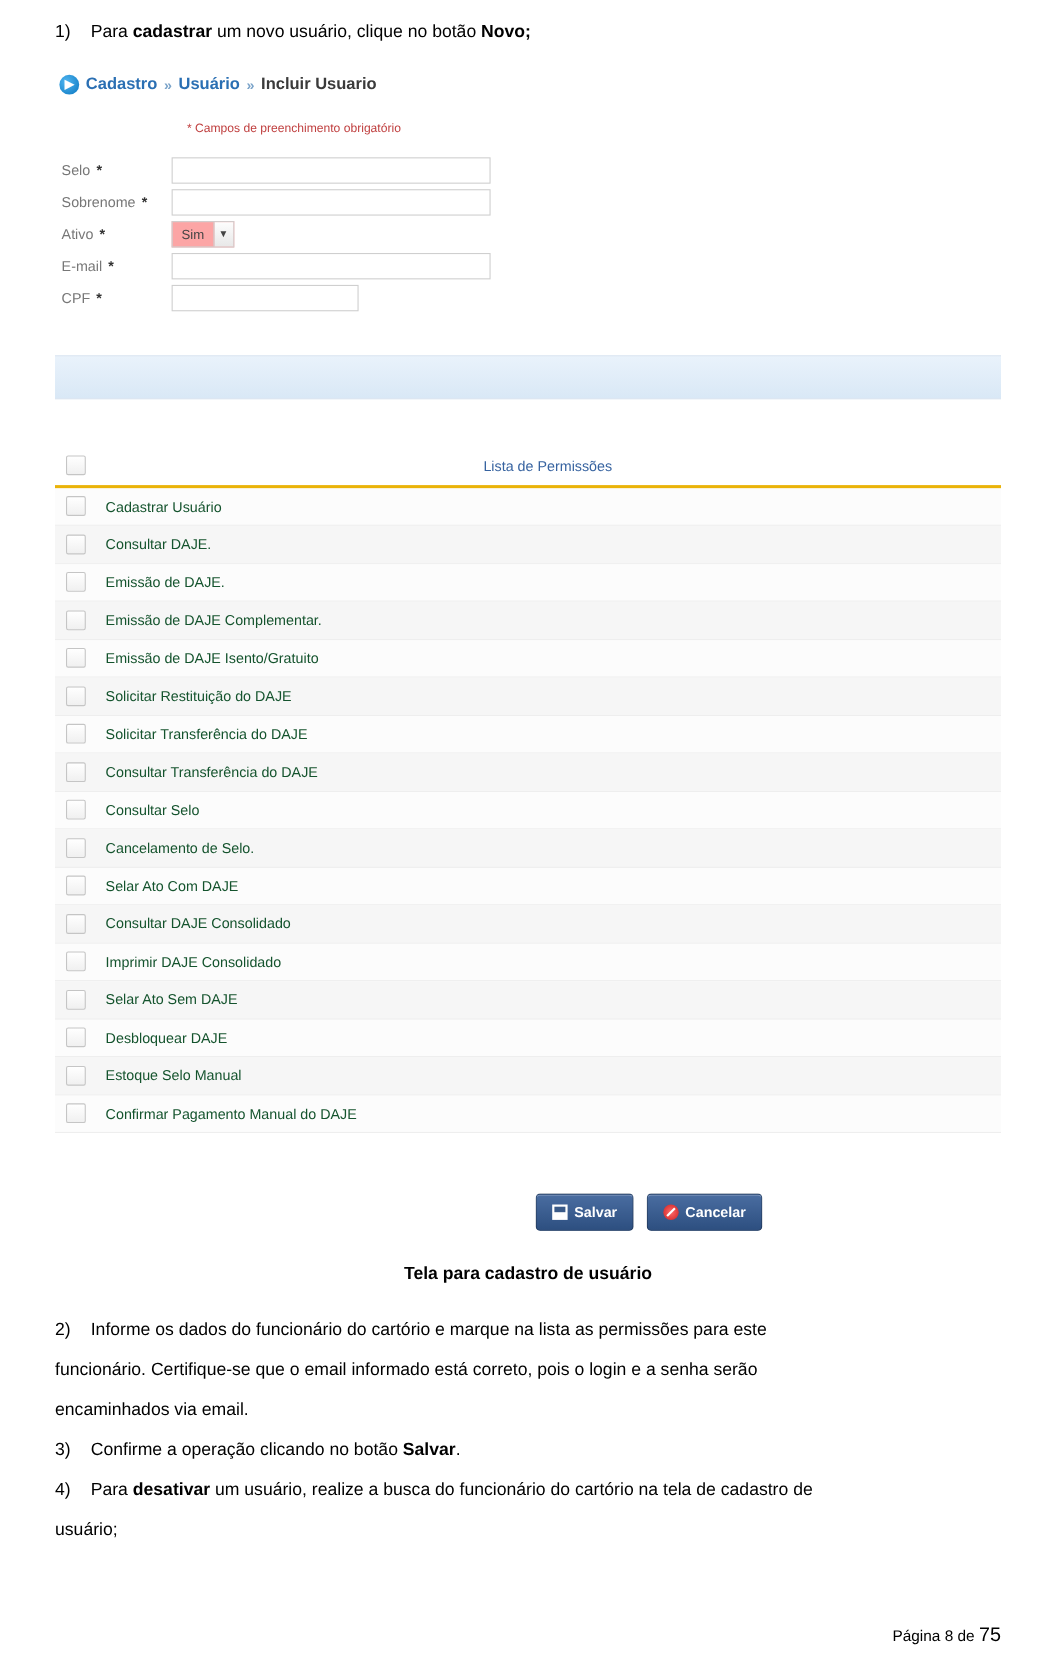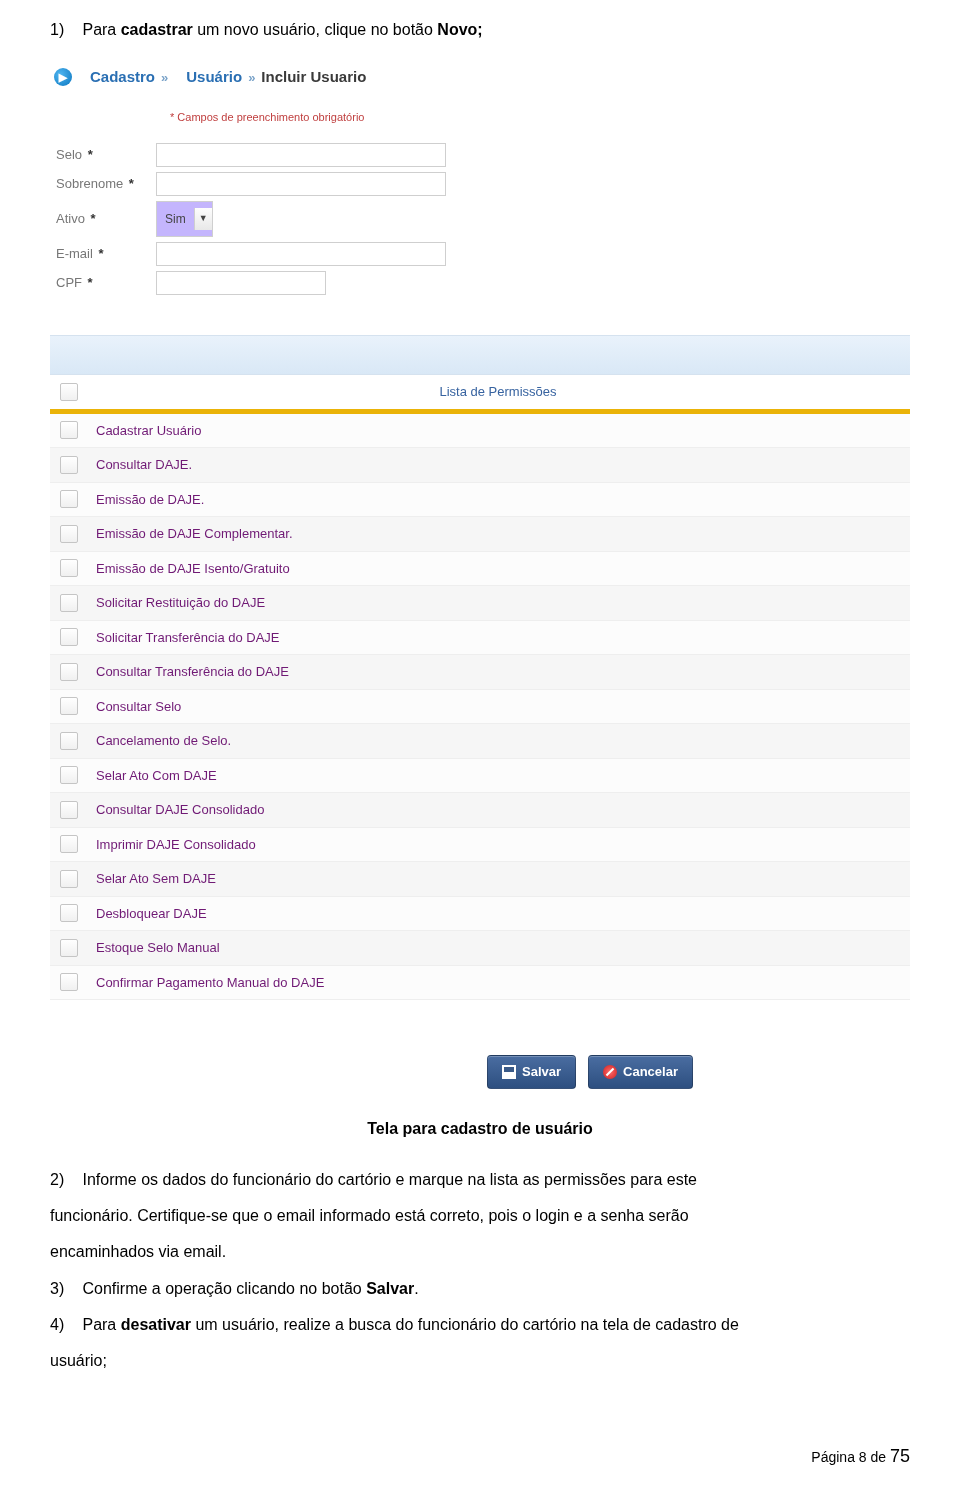--- a/index.html
+++ b/index.html
@@ -34,21 +34,21 @@
     gap: 6px;
     padding: 6px 4px 10px 4px;
   }
   .bc-icon {
     width: 18px; height: 18px;
     border-radius: 50%;
     background: radial-gradient(circle at 35% 35%, #4fb5f0, #0a76c0);
     display: inline-flex; align-items:center; justify-content:center;
     color:#fff; font-size: 11px; font-weight:bold;
   }
-  .bc-part { color:#2a6fb3; font-weight:bold; font-size:15px;margin-left:12px; }
+  .bc-part { color:#2a6fb3; font-weight:bold; font-size:15px; }
   .bc-sep { color:#7aa3c9; font-weight:bold; }
   .bc-current { color:#3a3a3a; font-weight:bold; font-size:15px; }
 
   .required-note {
     color:#c04040;
     font-size: 11px;
     margin: 10px 0 18px 120px;
   }
 
   .form-block {
@@ -72,21 +72,21 @@
     border: 1px solid #cfcfcf;
     background:#fff;
     padding: 2px 6px;
     font-size: 13px;
     color:#333;
   }
   .w-lg { width: 290px; }
   .w-sm { width: 170px; }
   .select-wrap {
     display:inline-flex; align-items:center;
-    border:1px solid #cfcfcf; height:36px; background:#c4b5fd;
+    border:1px solid #cfcfcf; height:24px; background:#fca5a5;
   }
   .select-val { padding:0 8px; font-size:12px; color:#444; }
   .select-btn {
     width:18px; height:22px;
     border-left:1px solid #cfcfcf;
     background: linear-gradient(#fdfdfd,#e8e8e8);
     display:flex; align-items:center; justify-content:center;
     font-size:9px; color:#444;
   }
 
@@ -96,24 +96,25 @@
     border-top: 1px solid #d5e2ef;
     border-bottom: 1px solid #d5e2ef;
     margin: 0 0 0 0;
   }
 
   .perm-table {
     width: 100%;
   }
   .perm-header {
     display:flex;
-    align-items:center;
-    border-bottom: 5px solid #eab308;
+    align-items:flex-start;
+    border-bottom: 3px solid #eab308;
     background:#fff;
     padding: 7px 10px;
+    margin-top: 44px;
   }
   .perm-header .cb { margin-right: 18px; }
   .perm-header-title {
     flex:1;
     text-align:center;
     color:#3763a0;
     font-weight: normal;
     font-size: 13px;
   }
   .perm-row {
@@ -124,21 +125,21 @@
   }
   .perm-row:nth-child(odd) { background:#fcfcfc; }
   .perm-row:nth-child(even) { background:#f6f6f6; }
   .cb {
     width: 18px; height: 18px;
     border: 1px solid #c5c5c5;
     background: linear-gradient(#fff,#f0f0f0);
     border-radius: 2px;
     flex-shrink:0;
   }
-  .perm-label { margin-left: 18px; color:#701a75; font-size: 13px; }
+  .perm-label { margin-left: 18px; color:#14532d; font-size: 13px; }
 
   .action-row {
     display:flex;
     gap: 12px;
     justify-content:center;
     align-items:center;
     margin: 55px 0 10px 220px;
   }
   .btn {
     display:inline-flex;

